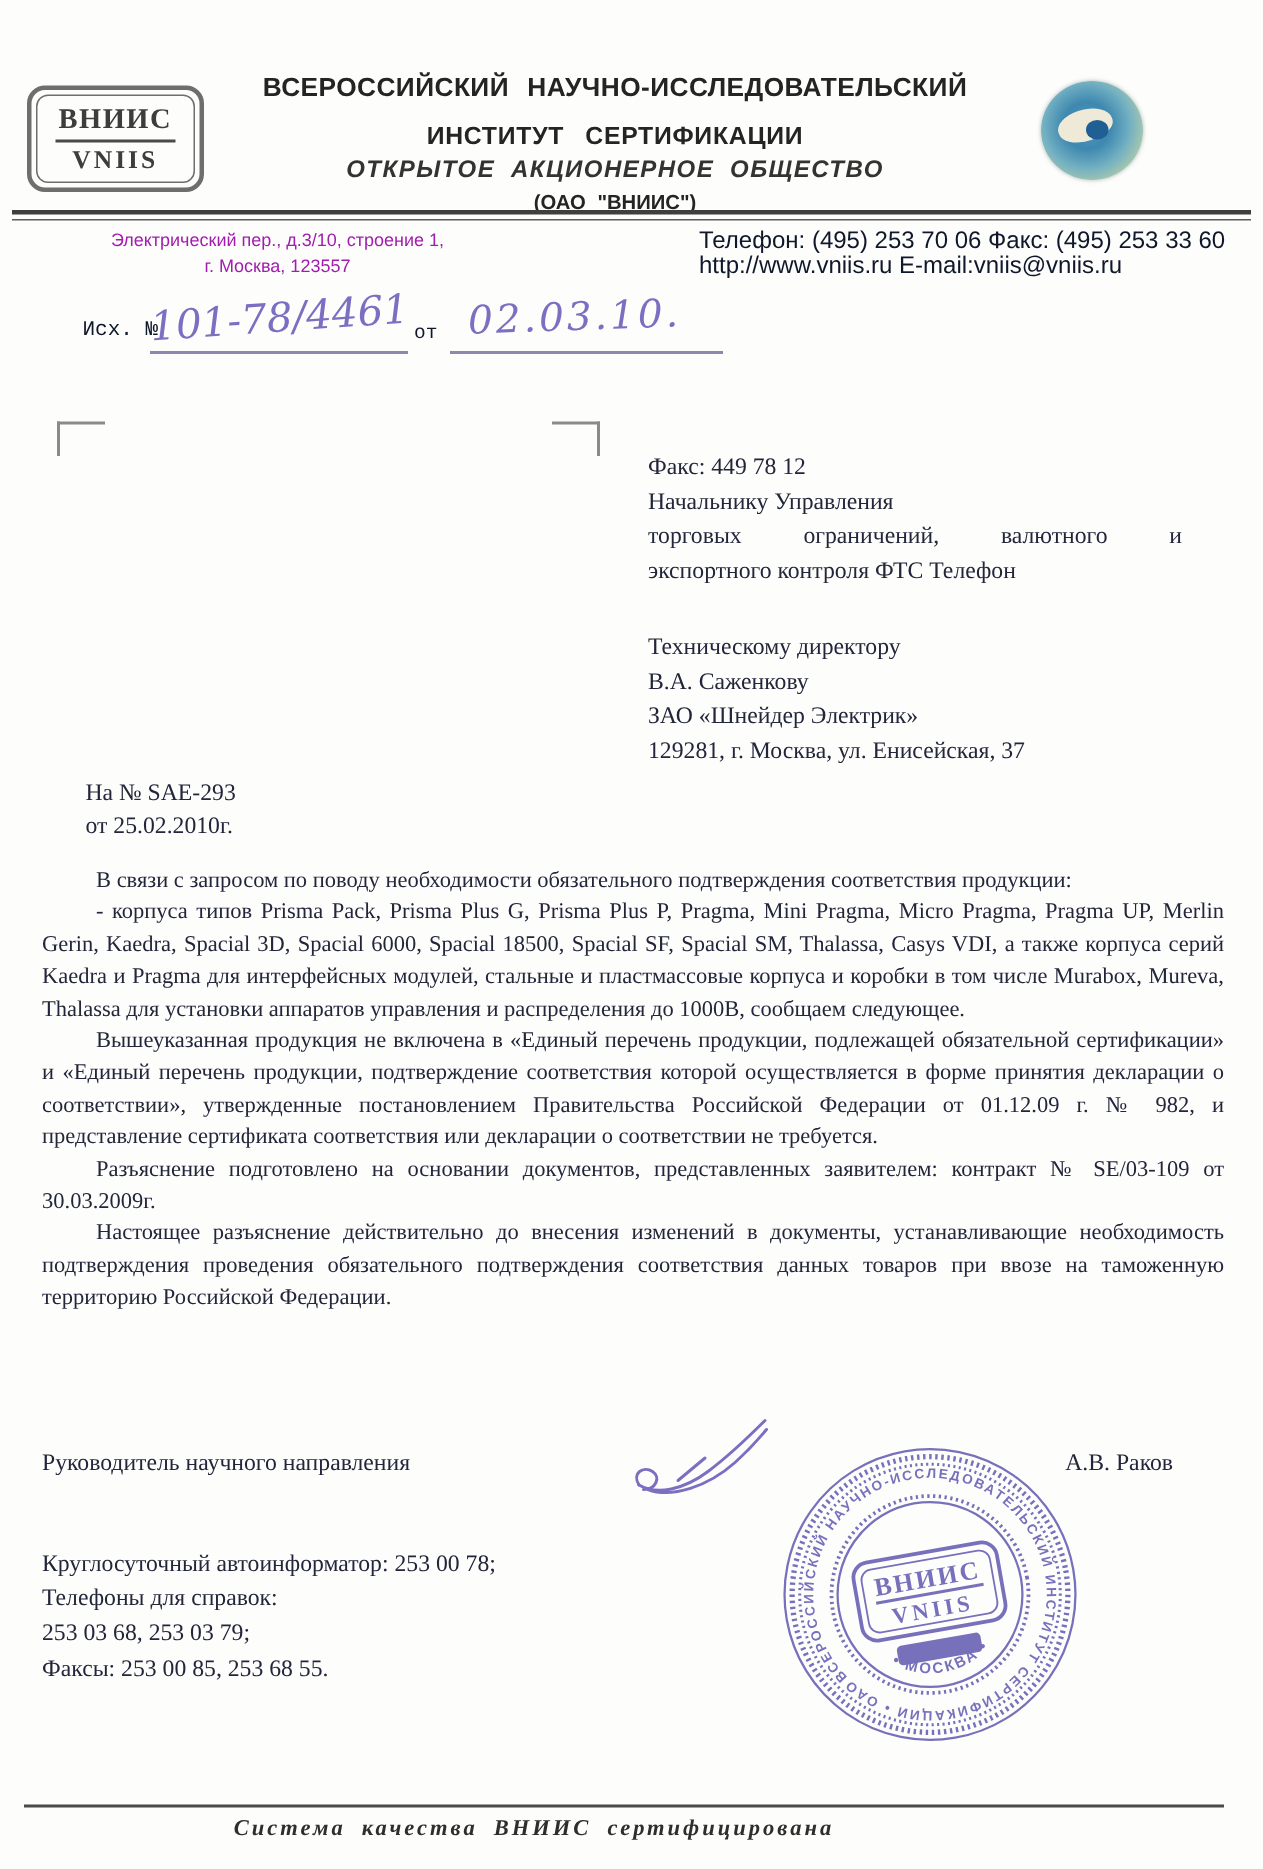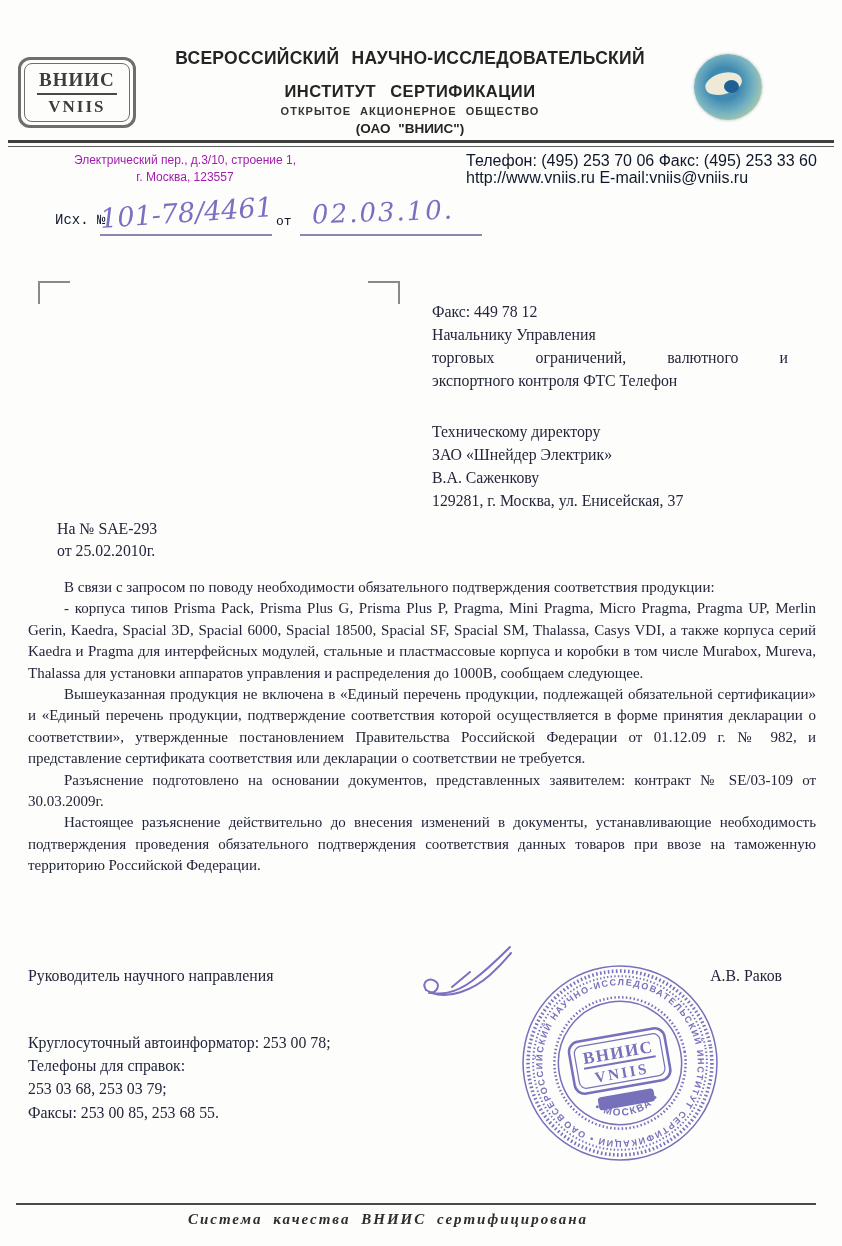--- a/index.html
+++ b/index.html
@@ -12,21 +12,21 @@
   
   .logo-box { position:absolute; left:18px; top:57px; border:3px solid #6e6e6e; border-radius:12px; padding:3px; background:#fdfdfc; }
   .logo-inner { border:1.5px solid #6e6e6e; border-radius:8px; padding:5px 12px 4px; text-align:center; }
   .logo-top { font-weight:bold; font-size:19px; letter-spacing:1px; color:#3d3d3d; border-bottom:2.5px solid #4a4a4a; padding:0 2px 2px; }
   .logo-bottom { font-weight:bold; font-size:17px; letter-spacing:2px; color:#3d3d3d; padding-top:2px; }
 
   .org-title { position:absolute; left:150px; top:48px; width:520px; text-align:center;
     font-family:"Liberation Sans", sans-serif; font-weight:bold; color:#242424; }
   .org-line1 { font-size:17.5px; word-spacing:7px; letter-spacing:.3px; }
   .org-line2 { font-size:16.5px; word-spacing:9px; letter-spacing:.5px; margin-top:13px; }
-  .org-line3 { font-size:11px; word-spacing:5px; letter-spacing:1px; margin-top:4px; color:#333; }
+  .org-line3 { font-size:16px; word-spacing:5px; letter-spacing:1px; margin-top:4px; color:#333;font-style:italic; }
   .org-line4 { font-size:13.5px; word-spacing:4px; margin-top:4px; }
 
   .emblem { position:absolute; left:694px; top:54px; width:68px; height:66px; border-radius:50%;
     background:radial-gradient(circle at 45% 45%, #4f9cc0 0%, #3e88b0 30%, #72b0c2 55%, #a8c8ae 75%, #ddddc2 92%, #f2efe4 100%);
     box-shadow:0 0 3px rgba(90,120,110,.5); }
   .emblem-swoosh { position:absolute; left:11px; top:19px; width:37px; height:21px; background:#efe9d8;
     border-radius:55% 65% 50% 60%; transform:rotate(-18deg); }
   .emblem-dot { position:absolute; left:30px; top:26px; width:15px; height:13px; background:#1f5f94; border-radius:50%; }
 
   .rule { position:absolute; left:8px; top:140px; width:826px; height:3px;
@@ -69,21 +69,21 @@
   .sig-squiggle { position:absolute; left:418px; top:940px; }
 
   .phones { position:absolute; left:28px; top:1031px; font-size:15.8px; line-height:23.2px; }
 
   
   .stamp { position:absolute; left:519px; top:962px; width:202px; height:202px; transform:rotate(-10deg); opacity:.82; }
 
   
   .footer-line { position:absolute; left:16px; top:1203px; width:800px; border-top:2px solid #4a4a4a; }
   .footer-text { position:absolute; left:0; top:1211px; width:712px; text-align:center;
-    font-style:italic; font-weight:bold; font-size:15px; letter-spacing:2px; word-spacing:5px; color:#2e2e2e;padding-left:32px; }
+    font-style:italic; font-weight:bold; font-size:15px; letter-spacing:2px; word-spacing:5px; color:#2e2e2e; }
 </style>
 </head>
 <body>
 
 <div class="page">
 
   <div class="logo-box">
     <div class="logo-inner">
       <div class="logo-top">ВНИИС</div>
       <div class="logo-bottom">VNIIS</div>
@@ -129,22 +129,22 @@
 
   <div class="recip1">
     <div>Факс: 449 78 12</div>
     <div>Начальнику Управления</div>
     <div class="justify-last">торговых ограничений, валютного и</div>
     <div>экспортного контроля ФТС  Телефон</div>
   </div>
 
   <div class="recip2">
     <div>Техническому директору</div>
+    <div>В.А. Саженкову</div>
     <div>ЗАО «Шнейдер Электрик»</div>
-    <div>В.А. Саженкову</div>
     <div>129281, г. Москва, ул. Енисейская, 37</div>
   </div>
 
   <div class="in-reply">
     <div>На  № SAE-293</div>
     <div>от 25.02.2010г.</div>
   </div>
 
   <div class="body-text">
     <p>В связи с запросом по поводу необходимости обязательного подтверждения соответствия продукции:</p>

